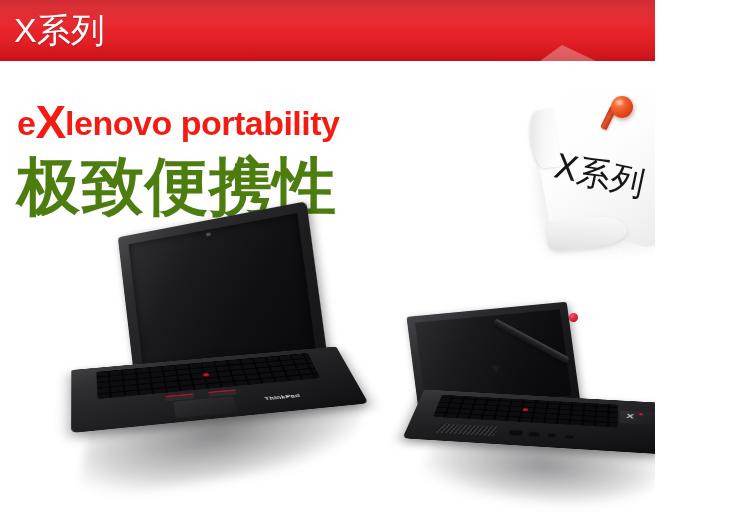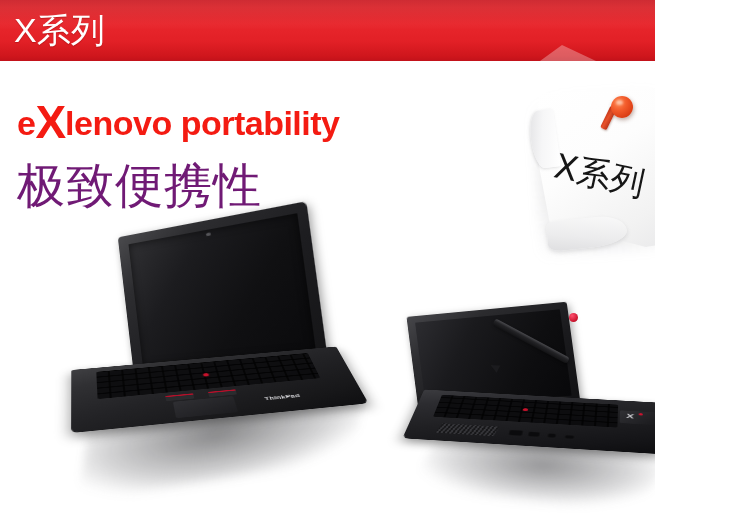--- a/index.html
+++ b/index.html
@@ -81,24 +81,24 @@
   .headline-en .big-x {
     font-size: 46px;
     line-height: 44px;
     vertical-align: -3px;
     letter-spacing: -1px;
   }
   .headline-cn {
     position: absolute;
     left: 17px;
     top: 157px;
-    color: #701a75;
-    font-size: 48px;
+    color: #4d7c0f;
+    font-size: 63px;
     line-height: 58px;
-    font-weight: normal;
+    font-weight: bold;
     letter-spacing: 1px;
     white-space: nowrap;
   }
 
   
   .note-wrap {
     position: absolute;
     left: 517px;
     top: 78px;
     width: 216px;

